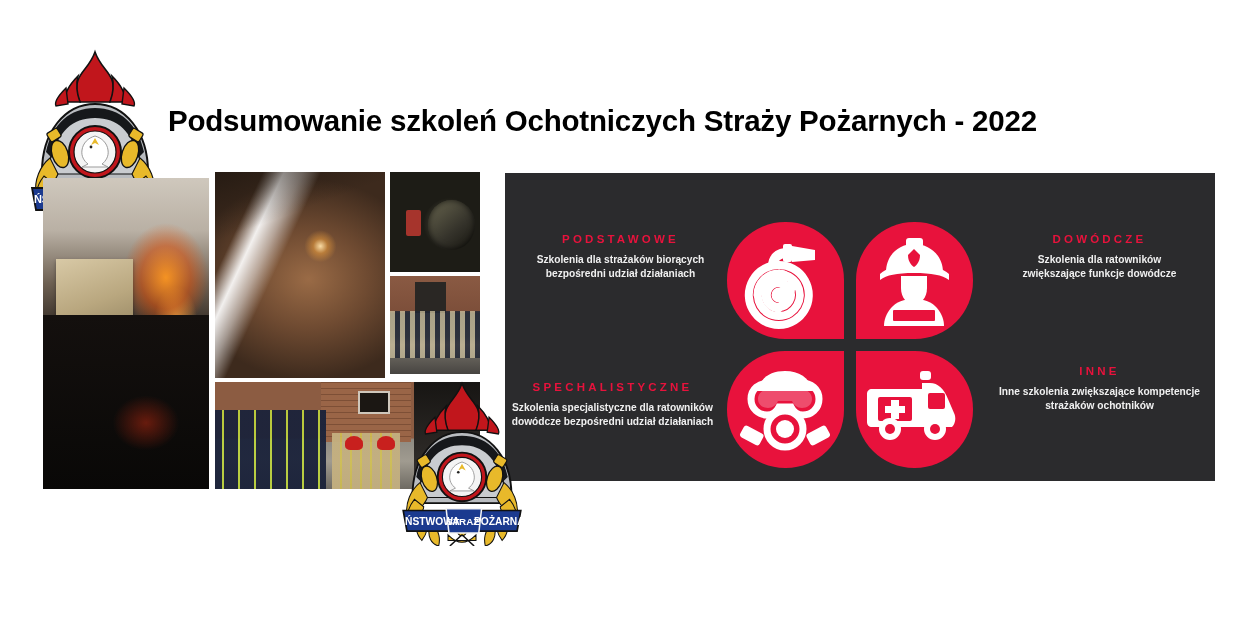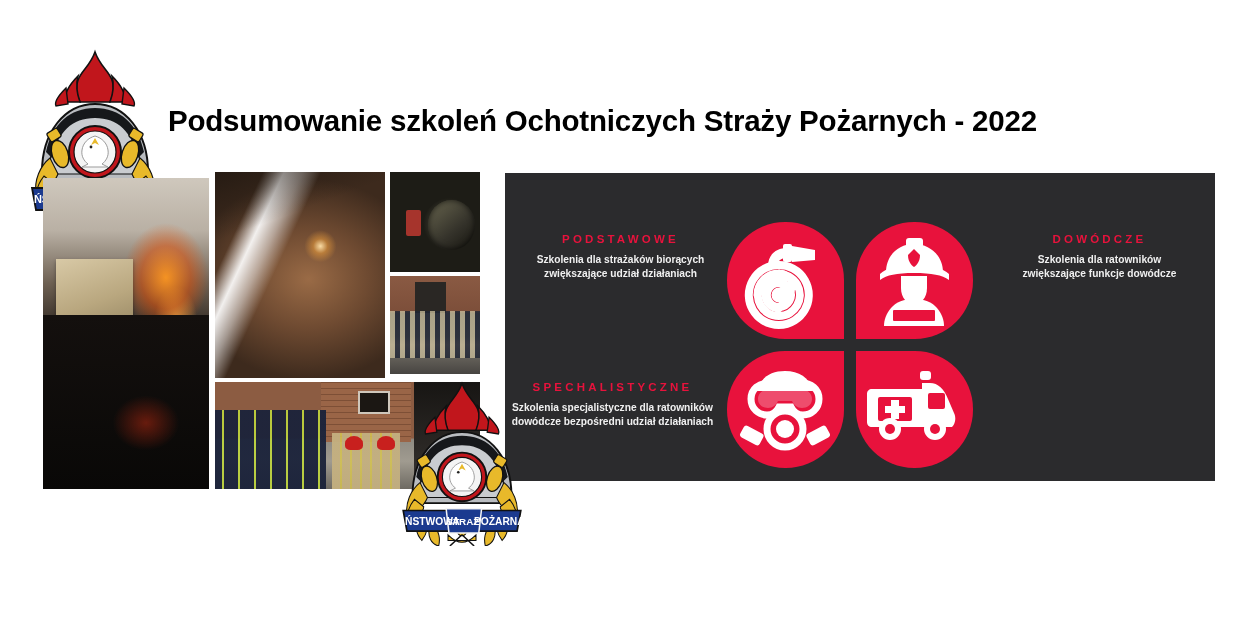--- a/index.html
+++ b/index.html
@@ -276,40 +276,47 @@
       </div>
     </div>
   </div>
 
   <div class="info-panel">
 
     <div class="cat" id="cat-podstawowe">
       <div class="cat-title">PODSTAWOWE</div>
       <div class="cat-desc">
         <div>Szkolenia dla strażaków biorących</div>
-        <div>zwiększające udział działaniach</div>
+        <div>bezpośredni udział działaniach</div>
       </div>
     </div>
 
     <div class="cat" id="cat-dowodcze">
       <div class="cat-title">DOWÓDCZE</div>
       <div class="cat-desc">
         <div>Szkolenia dla ratowników</div>
         <div>zwiększające funkcje dowódcze</div>
       </div>
     </div>
 
     <div class="cat" id="cat-spechalist">
       <div class="cat-title">SPECHALISTYCZNE</div>
       <div class="cat-desc">
         <div>Szkolenia specjalistyczne dla ratowników</div>
         <div>dowódcze bezpośredni udział działaniach</div>
       </div>
     </div>
 
+    <div class="cat" id="cat-inne">
+      <div class="cat-title">INNE</div>
+      <div class="cat-desc">
+        <div>Inne szkolenia zwiększające kompetencje</div>
+        <div>strażaków ochotników</div>
+      </div>
+    </div>
   </div>
 
   <div class="cluster">
 
     <div class="petal" id="petal-tl">
       <svg viewBox="0 0 117 117" xmlns="http://www.w3.org/2000/svg" aria-hidden="true">
         <g fill="none" stroke="#ffffff" stroke-width="8" stroke-linecap="round">
           <path d="M52 73 m0 -3 a3 3 0 1 1 -0.1 0
                    M52 73 m0 -12 a12 12 0 1 1 -0.2 0
                    M52 73 m0 -21 a21 21 0 1 1 -0.3 0

